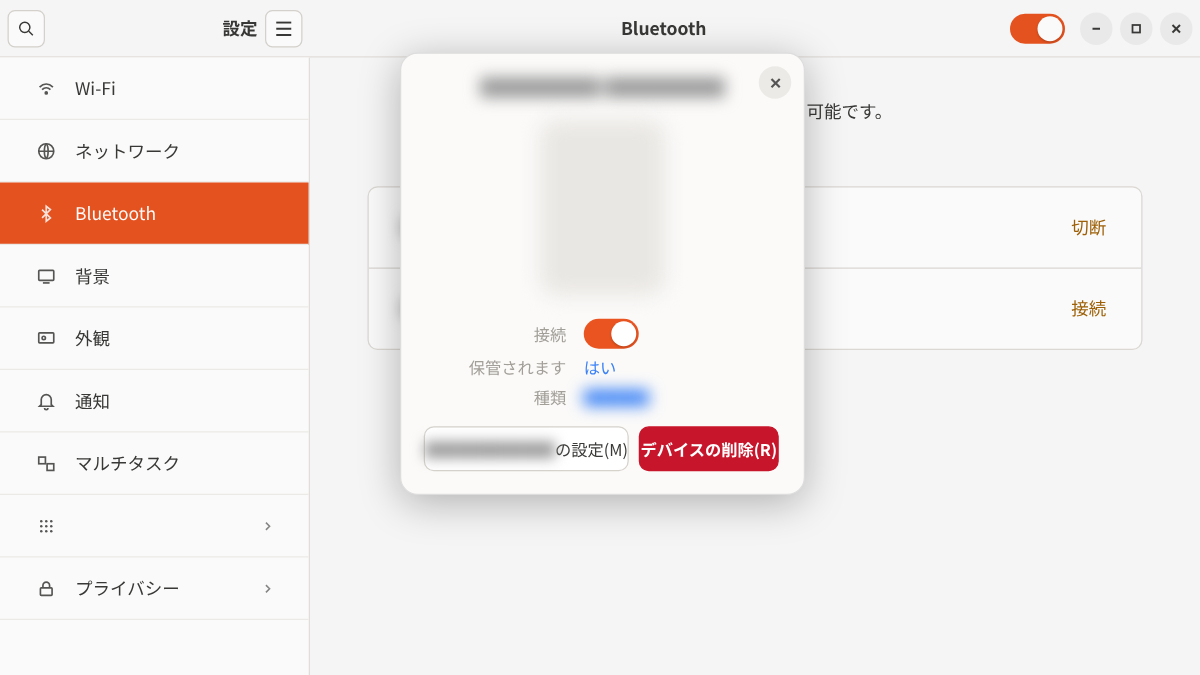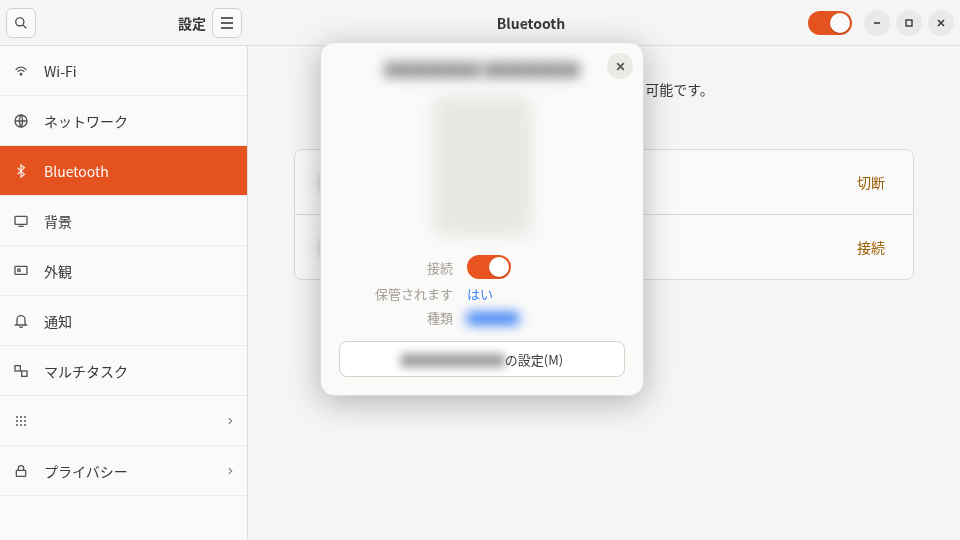--- a/index.html
+++ b/index.html
@@ -16,21 +16,21 @@
 .circbtn { width: 26px; height: 26px; border-radius: 50%; background: #eee; display: flex; align-items: center; justify-content: center; cursor: pointer; margin-left: 6px; color: #3a3a38; font-size: 12px; }
 .winctrls { display: flex; align-items: center; margin-left: 6px; }
 
 .toggle { width: 44px; height: 24px; border-radius: 12px; position: relative; cursor: pointer; }
 .toggle.on { background: #e95420; }
 .toggle .knob { position: absolute; width: 20px; height: 20px; background: #fff; border-radius: 50%; top: 2px; right: 2px; box-shadow: 0 1px 2px rgba(0,0,0,.2); }
 
 .body { flex: 1; display: flex; min-height: 0; }
 
 .sidebar { width: 248px; background: #fff; border-right: 1px solid #e6e2de; overflow-y: auto; }
-.side-item { height: 50px; display: flex; align-items: center; padding: 0 12px; gap: 14px; font-size: 14px; color: #3a3a38; cursor: pointer; border-bottom: 1px solid #f1efec; }
+.side-item { height: 50px; display: flex; align-items: center; padding: 0 28px; gap: 14px; font-size: 14px; color: #3a3a38; cursor: pointer; border-bottom: 1px solid #f1efec; }
 .side-item.active { background: #e95420; color: #fff; }
 .side-item .icon { width: 18px; display: flex; justify-content: center; color: inherit; opacity: .85; }
 .side-item .chev { margin-left: auto; opacity: .6; }
 
 .content { flex: 1; padding: 30px 40px; position: relative; color: #3a3a38; }
 .info { font-size: 14px; line-height: 1.9; margin-bottom: 20px; text-align: center; }
 
 .device-list { width: 620px; margin: 0 auto; border: 1px solid #e0dcd7; border-radius: 8px; background: #fff; }
 .device-row { display: flex; align-items: center; justify-content: space-between; padding: 22px 28px; font-size: 14px; }
 .device-row + .device-row { border-top: 1px solid #e0dcd7; }
@@ -42,21 +42,21 @@
 .dlg-head { display: flex; align-items: center; justify-content: flex-end; padding: 10px 10px 0; }
 .dlg-title { position: absolute; top: 14px; left: 0; right: 0; text-align: center; font-weight: 700; color: #3a3a38; }
 .dlg-title .blur, .blur { filter: blur(6px); color: #999; }
 .dlg-close { width: 26px; height: 26px; border-radius: 50%; background: #eceae6; display: flex; align-items: center; justify-content: center; cursor: pointer; font-size: 13px; color: #555; }
 .dlg-body { padding: 6px 18px 18px; }
 .dev-img { width: 120px; height: 150px; margin: 6px auto 14px; display: flex; align-items: center; justify-content: center; }
 .dev-img .ph { width: 100px; height: 140px; background: #e9e7e3; border-radius: 14px; filter: blur(8px); }
 .kv { display: flex; align-items: center; gap: 14px; font-size: 13px; margin: 5px 0; }
 .kv .k { width: 114px; text-align: right; color: #a29e98; }
 .kv .v { color: #3b82f6; }
-.btnrow { margin-top: 14px; display: flex; flex-direction: column; gap: 8px; }
+.btnrow { margin-top: 14px; display: flex; flex-direction: row; gap: 8px; }
 .btn { height: 36px; border-radius: 8px; border: 1px solid #d6d2cc; background: #fff; font-size: 13px; display: flex; align-items: center; justify-content: center; cursor: pointer; color: #3a3a38; }
 .btn.danger { background: #c7162b; border-color: #c7162b; color: #fff; font-weight: 600; }
 
 svg { display: block; }
 </style>
 </head>
 <body>
 
 <div class="window">
 
@@ -253,15 +253,18 @@
     <div class="kv">
       <span class="k">種類</span>
       <span class="v blur">████</span>
     </div>
 
     <div class="btnrow">
       <div class="btn">
         <span class="blur" style="filter:blur(5px)">████████</span>
           <span> の設定(M)</span>
       </div>
+      <div class="btn danger">
+        <span>デバイスの削除(R)</span>
+      </div>
     </div>
   </div>
 </div>
 
 </body></html>

